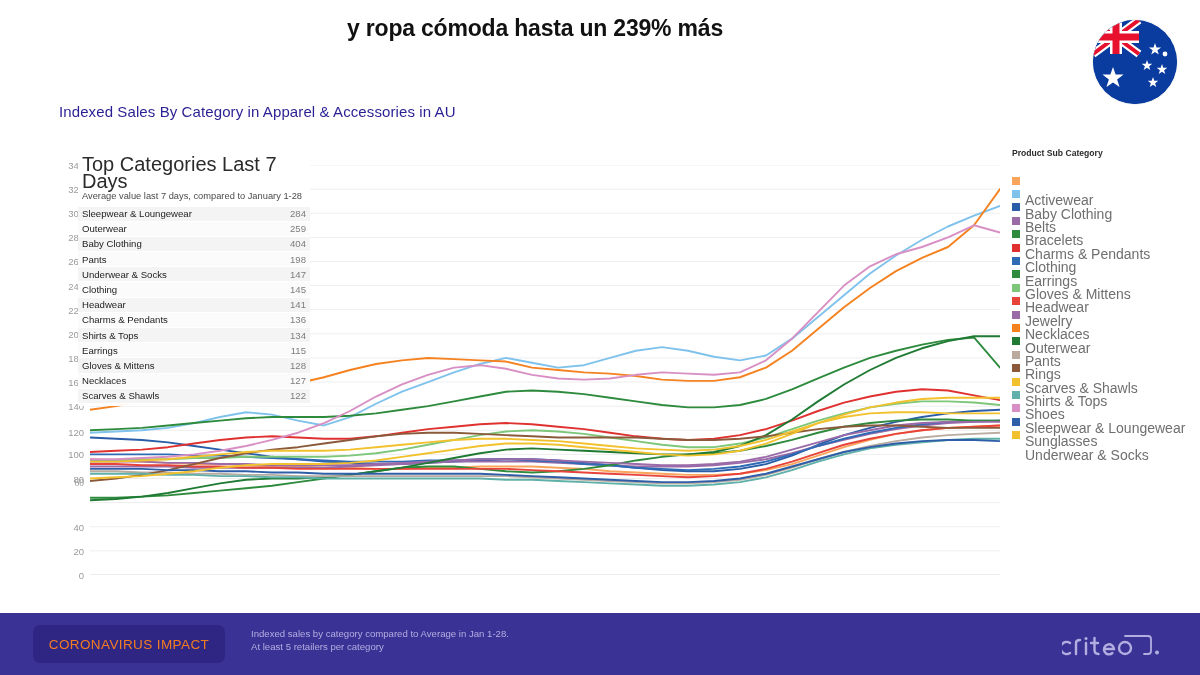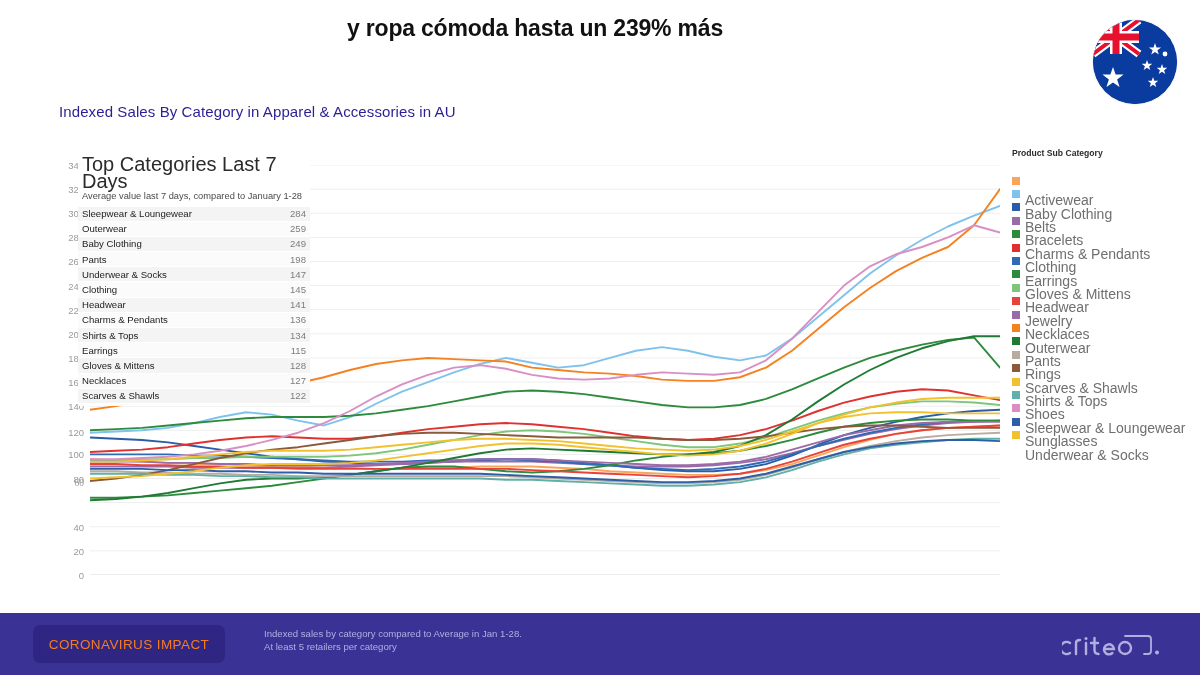--- a/index.html
+++ b/index.html
@@ -93,21 +93,21 @@
   }
   #footer-badge {
     position: absolute; left: 33px; top: 12px;
     width: 192px; height: 38px; border-radius: 7px;
     background: #2f2684; display: flex; align-items: center; justify-content: center;
   }
   #footer-badge span {
     font-size: 13.5px; font-weight: normal; color: #f47b20; letter-spacing: .4px;
   }
   #footer-note {
-    position: absolute; left: 264px; top: 14px;
+    position: absolute; left: 251px; top: 14px;
     font-size: 9.6px; color: #b3aee0; line-height: 13px;
   }
   #criteo-logo {
     position: absolute; right: 28px; top: 18px;
     width: 110px; height: 28px;
   }
   #criteo-logo svg { display:block; }
 </style>
 </head>
 <body>
@@ -210,21 +210,21 @@
       <div class="tc-row">
         <span>Sleepwear &amp; Loungewear</span>
         <span class="tc-val">284</span>
       </div>
       <div class="tc-row">
         <span>Outerwear</span>
         <span class="tc-val">259</span>
       </div>
       <div class="tc-row">
         <span>Baby Clothing</span>
-        <span class="tc-val">249</span>
+        <span class="tc-val">404</span>
       </div>
       <div class="tc-row">
         <span>Pants</span>
         <span class="tc-val">198</span>
       </div>
       <div class="tc-row">
         <span>Underwear &amp; Socks</span>
         <span class="tc-val">147</span>
       </div>
       <div class="tc-row">

